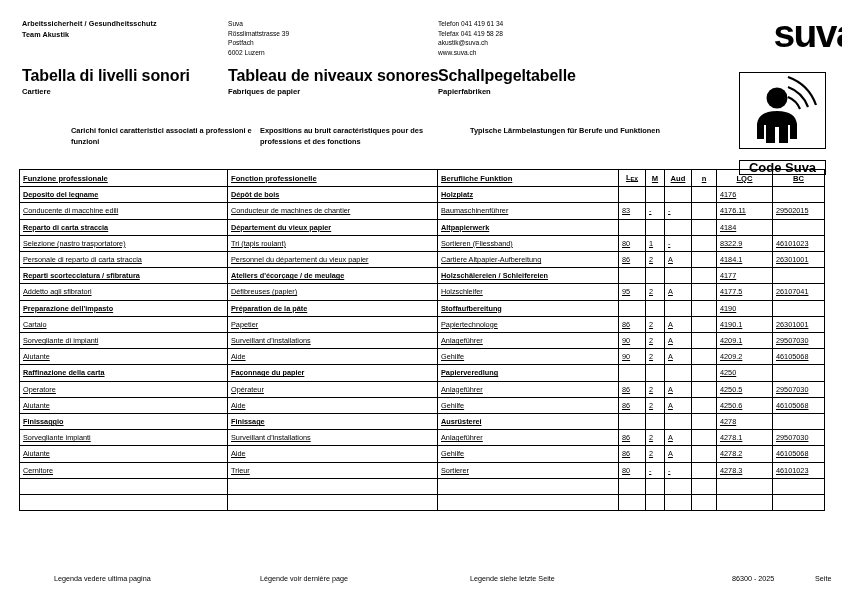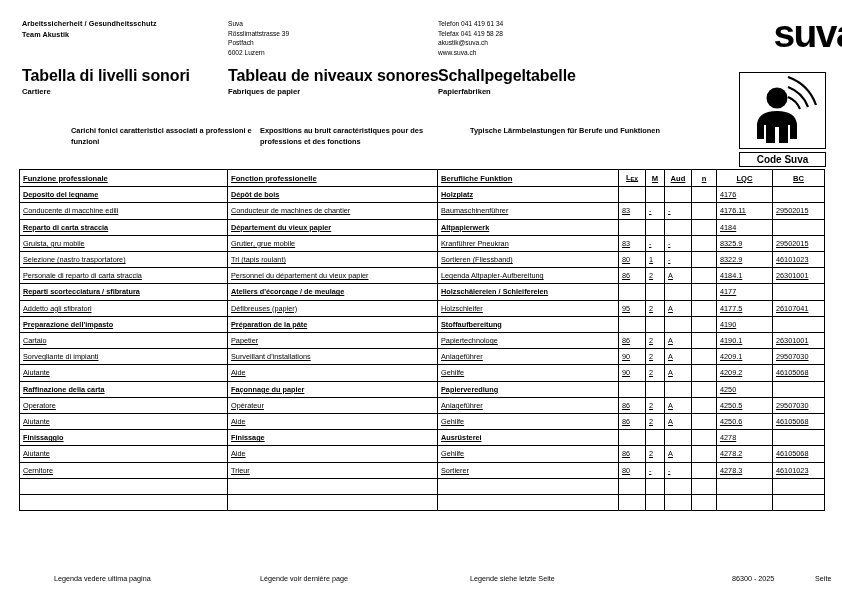--- a/index.html
+++ b/index.html
@@ -84,24 +84,24 @@
     position: absolute;
     left: 739px; top: 72px;
     width: 85px; height: 75px;
     border: 1.2px solid #000;
     background: #fff;
     overflow: hidden;
   }
   .picto-box svg { display: block; }
   .code-suva {
     position: absolute;
-    left: 739px; top: 152px;
+    left: 739px; top: 160px;
     width: 85px; height: 13px;
     border: 1px solid #000;
-    font-size: 10px;
+    font-size: 13px;
     font-weight: bold;
     text-align: center;
     line-height: 13px;
   }
 
   
   .tbl-wrap {
     position: absolute;
     left: 19px; top: 169px;
     width: 805px;
@@ -277,45 +277,34 @@
             <td>Département  du vieux papier</td>
             <td>Altpapierwerk</td>
             <td class="c-num"></td>
             <td class="c-num"></td>
             <td class="c-num"></td>
             <td class="c-num"></td>
             <td class="c-lqc">4184</td>
             <td class="c-bc"></td>
           </tr>
           <tr class="item">
-            <td>Gruista, gru mobile</td>
-            <td>Grutier, grue mobile</td>
-            <td>Kranführer Pneukran</td>
-            <td class="c-num">83</td>
-            <td class="c-num">-</td>
-            <td class="c-num">-</td>
-            <td class="c-num"></td>
-            <td class="c-lqc">8325.9</td>
-            <td class="c-bc">29502015</td>
-          </tr>
-          <tr class="item">
             <td>Selezione (nastro trasportatore)</td>
             <td>Tri (tapis roulant)</td>
             <td>Sortieren (Fliessband)</td>
             <td class="c-num">80</td>
             <td class="c-num">1</td>
             <td class="c-num">-</td>
             <td class="c-num"></td>
             <td class="c-lqc">8322.9</td>
             <td class="c-bc">46101023</td>
           </tr>
           <tr class="item">
             <td>Personale di reparto di carta straccia</td>
             <td>Personnel du département du vieux papier</td>
-            <td>Legenda Altpapier-Aufbereitung</td>
+            <td>Cartiere Altpapier-Aufbereitung</td>
             <td class="c-num">86</td>
             <td class="c-num">2</td>
             <td class="c-num">A</td>
             <td class="c-num"></td>
             <td class="c-lqc">4184.1</td>
             <td class="c-bc">26301001</td>
           </tr>
           <tr class="group">
             <td>Reparti scortecciatura / sfibratura</td>
             <td>Ateliers d'écorçage / de meulage</td>
@@ -418,20 +407,31 @@
           <tr class="group">
             <td>Finissaggio</td>
             <td>Finissage</td>
             <td>Ausrüsterei</td>
             <td class="c-num"></td>
             <td class="c-num"></td>
             <td class="c-num"></td>
             <td class="c-num"></td>
             <td class="c-lqc">4278</td>
             <td class="c-bc"></td>
+          </tr>
+          <tr class="item">
+            <td>Sorvegliante impianti</td>
+            <td>Surveillant d'installations</td>
+            <td>Anlageführer</td>
+            <td class="c-num">86</td>
+            <td class="c-num">2</td>
+            <td class="c-num">A</td>
+            <td class="c-num"></td>
+            <td class="c-lqc">4278.1</td>
+            <td class="c-bc">29507030</td>
           </tr>
           <tr class="item">
             <td>Aiutante</td>
             <td>Aide</td>
             <td>Gehilfe</td>
             <td class="c-num">86</td>
             <td class="c-num">2</td>
             <td class="c-num">A</td>
             <td class="c-num"></td>
             <td class="c-lqc">4278.2</td>

